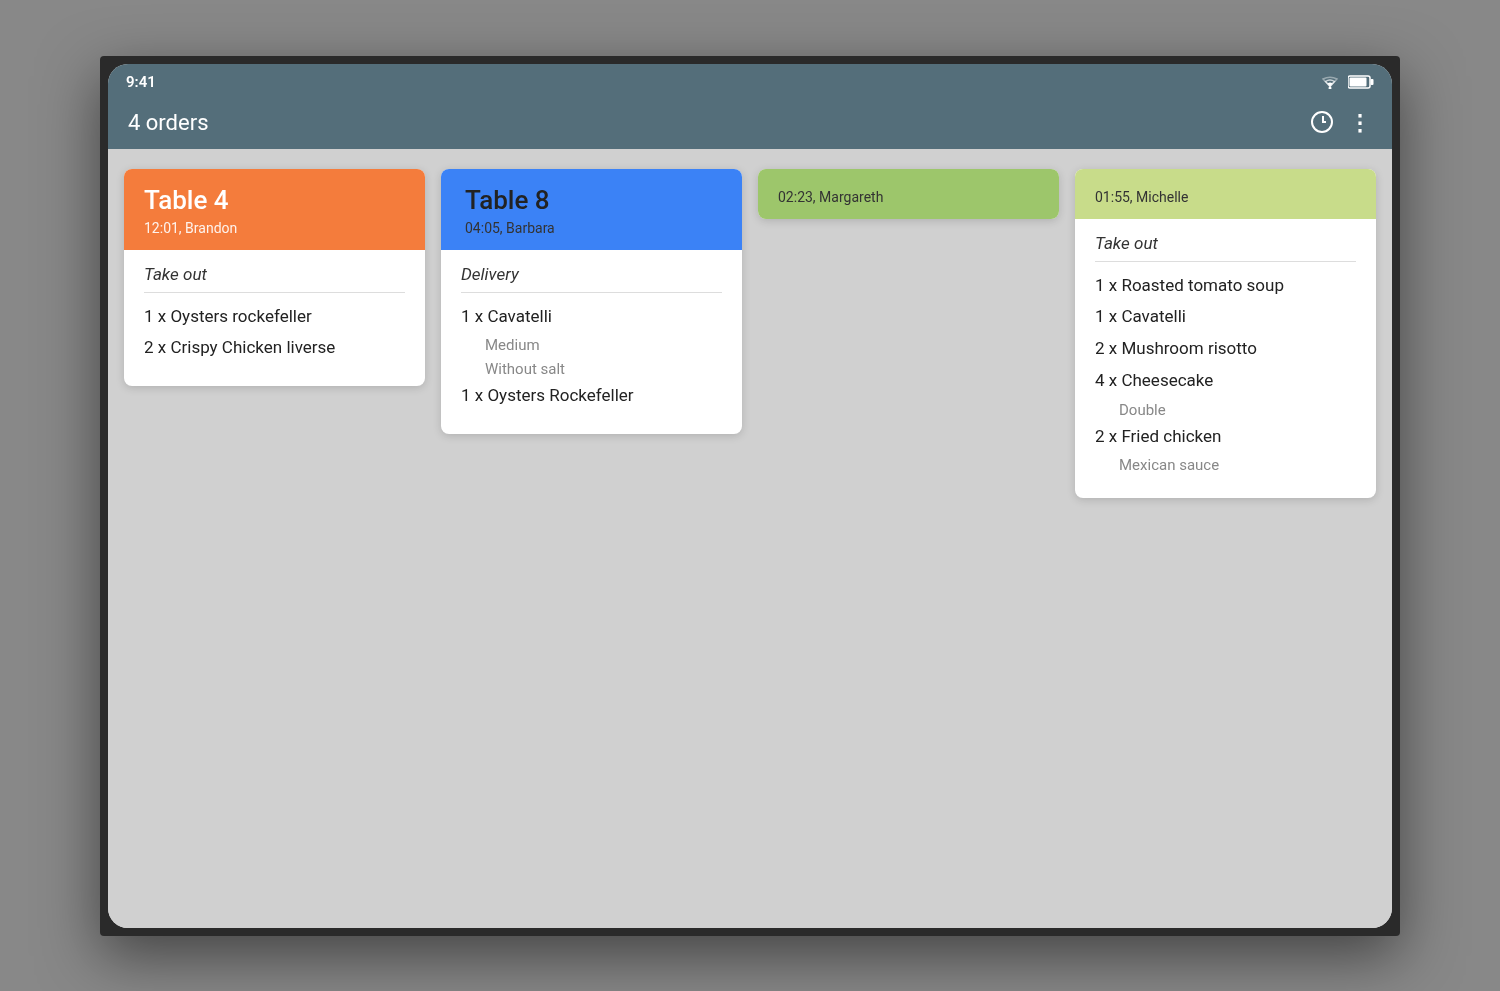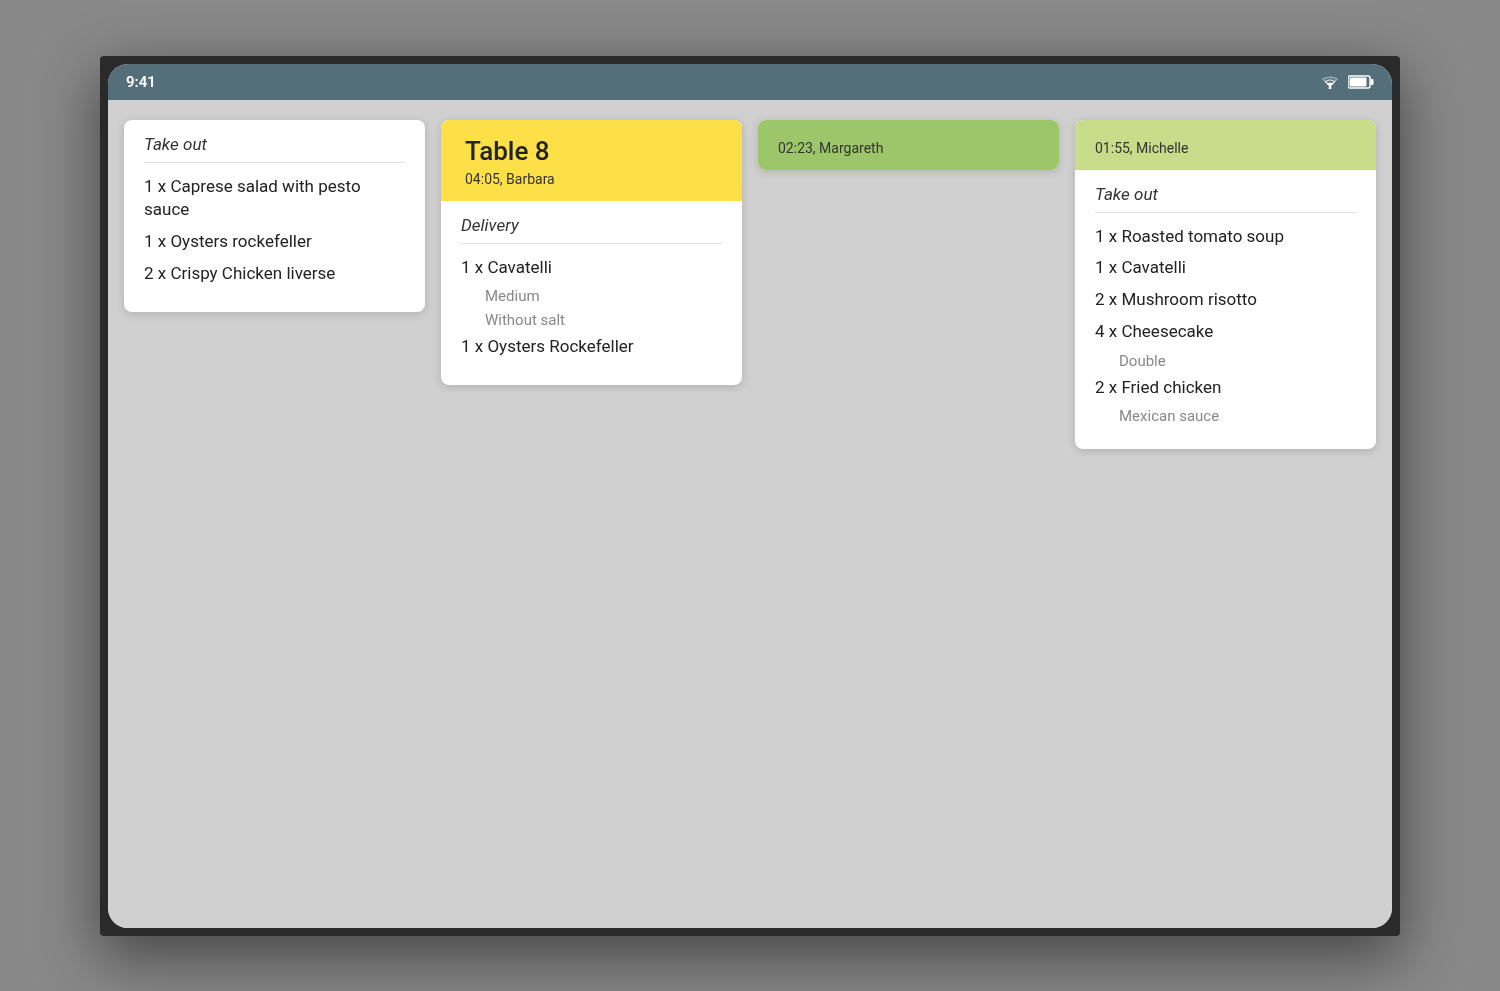--- a/index.html
+++ b/index.html
@@ -101,21 +101,21 @@
       flex: 1;
       min-width: 260px;
       box-shadow: 0 2px 8px rgba(0,0,0,0.15);
     }
 
     .card-header {
       padding: 16px 20px 14px 20px;
     }
 
     .card-header.orange { background: #f47c3c; }
-    .card-header.yellow { background: #fde047; padding-left: 24px; }
+    .card-header.yellow { background: #3b82f6; padding-left: 24px; }
     .card-header.green-light { background: #9dc66b; }
     .card-header.light-green { background: #c8dc8a; }
 
     .table-name {
       font-size: 26px;
       font-weight: 500;
       color: #222;
       line-height: 1.2;
     }
 
@@ -219,28 +219,38 @@
         </svg>
 
         <svg width="26" height="14" viewBox="0 0 26 14" fill="none">
           <rect x="0" y="1" width="22" height="12" rx="2" stroke="white" stroke-width="1.5"></rect>
           <rect x="1.5" y="2.5" width="17" height="9" rx="1" fill="white"></rect>
           <rect x="22.5" y="4" width="3" height="6" rx="1" fill="white"></rect>
         </svg>
       </div>
     </div>
 
+    <div class="top-bar">
+      <span class="top-bar-title">4 orders</span>
+      <div class="top-bar-actions">
+        <span class="icon-history"></span>
+        <span class="icon-more">⋮</span>
+      </div>
+    </div>
 
     <div class="main-content" id="orders-container">
 
     <div class="order-card">
+          <div class="card-header orange">
+            <div class="table-name">Table 4</div>
+            <div class="table-meta">12:01, Brandon</div>
+          </div>
           <div class="card-body">
             <div class="order-type">Take out</div>
             <hr class="divider">
-            <div class="order-item">1 x Caprese salad with pesto sauce</div>
             <div class="order-item">1 x Oysters rockefeller</div>
             <div class="order-item">2 x Crispy Chicken liverse</div>
           </div>
         </div>
         <div class="order-card">
           <div class="card-header yellow">
             <div class="table-name">Table 8</div>
             <div class="table-meta">04:05, Barbara</div>
           </div>
           <div class="card-body">

